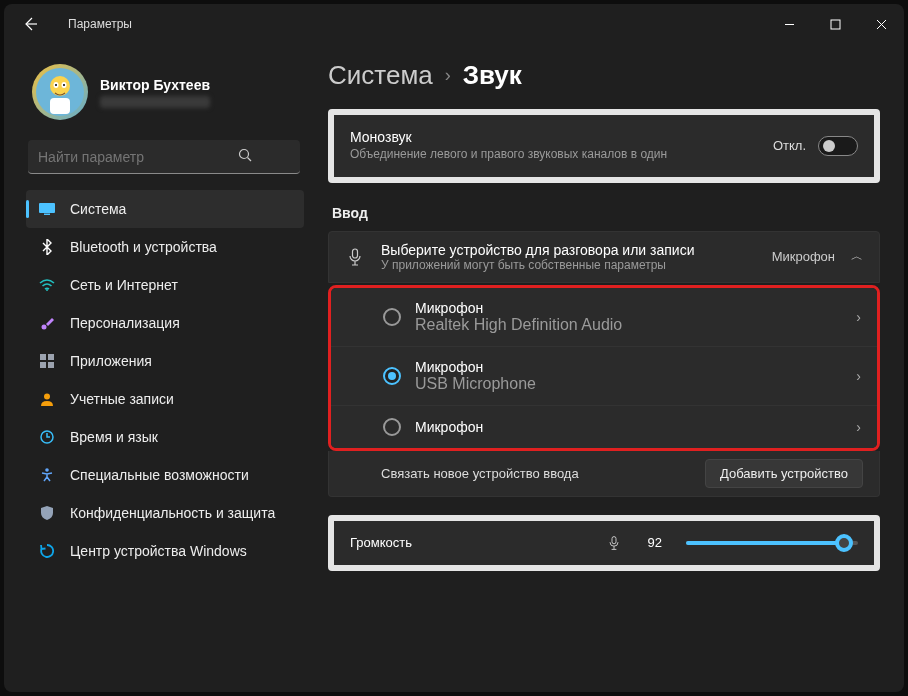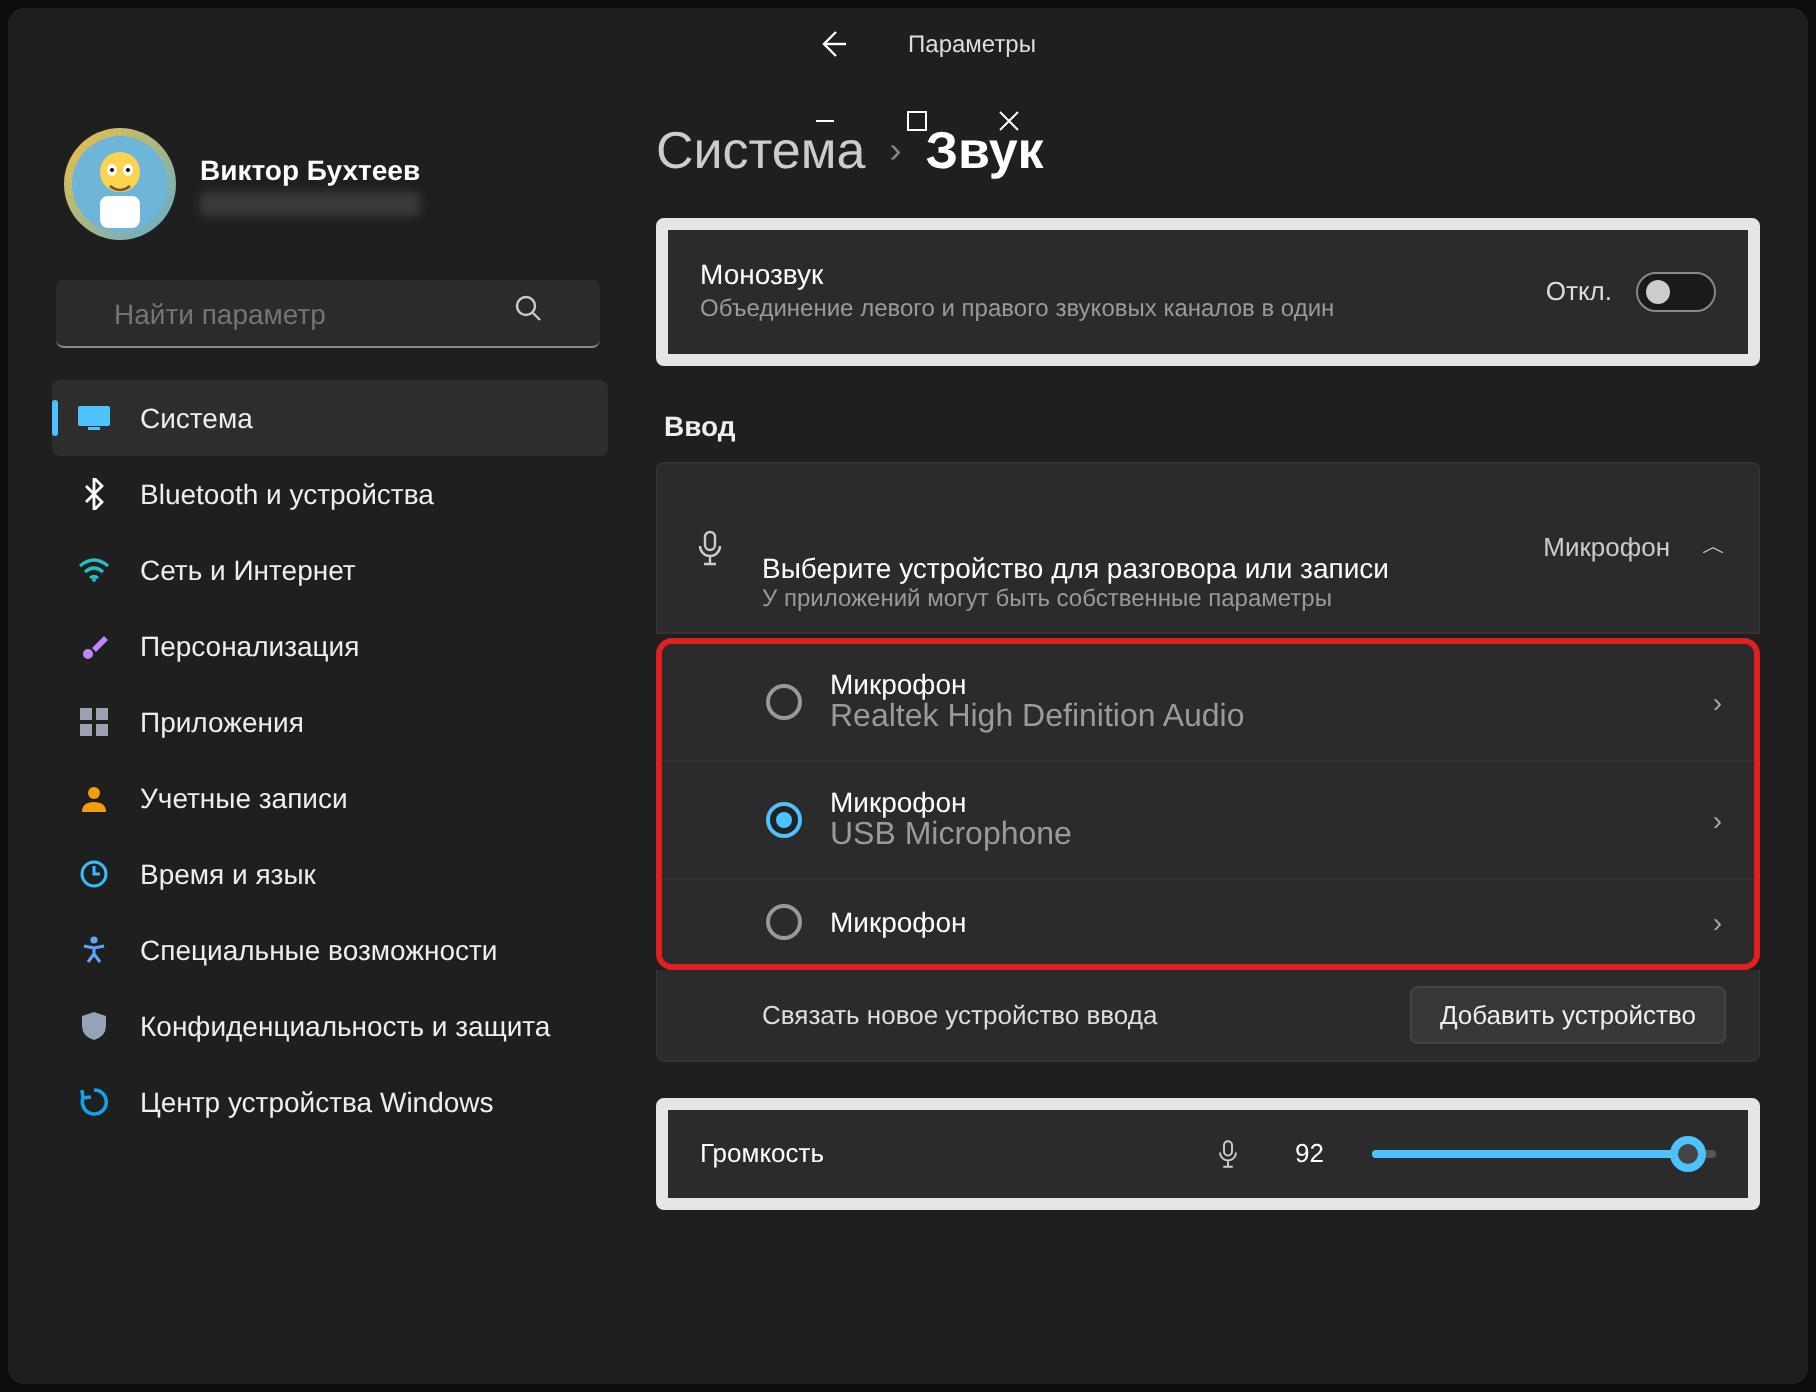--- a/index.html
+++ b/index.html
@@ -1,32 +1,32 @@
 <!DOCTYPE html>
 <html><head>
 <meta charset="utf-8">
 <style>
 * { margin:0; padding:0; box-sizing:border-box; font-family:"Segoe UI",Tahoma,sans-serif; }
 body { background:#0d0d0d; width:908px; height:696px; overflow:hidden; }
 .window { width:900px; height:688px; margin:4px; background:#1f1f1f; border-radius:8px; position:relative; color:#fff; }
-.titlebar { height:40px; display:flex; align-items:center; justify-content:space-between; padding:0 0 0 8px;flex-direction:column; }
+.titlebar { height:40px; display:flex; align-items:center; justify-content:space-between; padding:0 0 0 8px; }
 .titlebar-left { display:flex; align-items:center; gap:20px; }
 .back-btn { width:36px; height:36px; display:flex; align-items:center; justify-content:center; cursor:pointer; }
 .win-title { font-size:12px; color:#ddd; }
 .win-controls { display:flex; }
 .wc { width:46px; height:40px; display:flex; align-items:center; justify-content:center; cursor:pointer; }
 .wc svg { stroke:#fff; stroke-width:1; fill:none; }
 .content { display:flex; height:648px; }
 .sidebar { width:310px; padding:10px 10px 10px 22px; display:flex; flex-direction:column; }
 .profile { display:flex; align-items:center; gap:12px; padding:10px 6px 16px 6px; }
 .avatar { width:56px; height:56px; border-radius:50%; background:linear-gradient(135deg,#f0c040,#5fadd0); display:flex; align-items:center; justify-content:center; overflow:hidden; }
 .avatar svg { width:48px; height:48px; }
 .pname { font-size:14px; font-weight:600; }
 .pemail { height:12px; width:110px; background:#3a3a3a; border-radius:3px; filter:blur(2px); margin-top:3px; }
-.search { margin:4px 4px 16px 2px; height:34px; background:#2b2b2b; border-radius:4px; border-bottom:1px solid #8a8a8a; display:flex; align-items:center; padding:0 10px; justify-content:center; }
+.search { margin:4px 4px 16px 2px; height:34px; background:#2b2b2b; border-radius:4px; border-bottom:1px solid #8a8a8a; display:flex; align-items:center; padding:0 10px; justify-content:flex-start; }
 .search input { background:none; border:none; outline:none; color:#ccc; font-size:14px; width:200px; }
 .nav { display:flex; flex-direction:column; gap:0; }
 .nav-item { display:flex; align-items:center; gap:14px; padding:8px 12px; border-radius:4px; cursor:pointer; font-size:14px; color:#eee; height:38px; }
 .nav-item.active { background:#2d2d2d; position:relative; }
 .nav-item.active::before { content:""; position:absolute; left:0; top:10px; bottom:10px; width:3px; background:#4cc2ff; border-radius:2px; }
 .nav-icon { width:18px; height:18px; display:flex; align-items:center; justify-content:center; font-size:14px; }
 .main { flex:1; padding:16px 24px 10px 14px; overflow-y:auto; position:relative; }
 .main::-webkit-scrollbar { width:6px; }
 .breadcrumb { display:flex; align-items:center; gap:12px; font-size:26px; margin-bottom:18px; }
 .breadcrumb .bc1 { color:#ccc; font-weight:400; }
@@ -38,21 +38,21 @@
 .mono-title { font-size:14px; }
 .mono-desc { font-size:12px; color:#9a9a9a; margin-top:2px; line-height:1.3; }
 .mono-right { display:flex; align-items:center; gap:12px; }
 .toggle-label { font-size:13px; color:#ddd; }
 .toggle { width:40px; height:20px; background:#1a1a1a; border:1px solid #888; border-radius:10px; position:relative; cursor:pointer; }
 .toggle-knob { width:12px; height:12px; background:#ccc; border-radius:50%; position:absolute; top:3px; left:4px; }
 .section-label { font-size:14px; font-weight:600; margin:0 0 10px 4px; color:#eee; }
 .input-block { border-radius:4px; }
 .input-header { display:flex; align-items:center; padding:10px 16px; gap:16px; background:#2b2b2b; border:1px solid #333; border-radius:4px 4px 0 0; }
 .mic-ico { width:20px; height:20px; }
-.ih-text { flex:1;margin-top:34px; }
+.ih-text { flex:1; }
 .ih-title { font-size:14px; }
 .ih-desc { font-size:12px; color:#9a9a9a; }
 .ih-right { display:flex; align-items:center; gap:16px; font-size:13px; color:#ccc; }
 .chev-up { font-size:12px; }
 .highlight { border:3px solid #e02020; border-radius:8px; margin-top:2px; overflow:hidden; }
 .device-row { display:flex; align-items:center; padding:12px 16px 12px 52px; gap:14px; background:#2b2b2b; border-top:1px solid #333; cursor:pointer; }
 .device-row:first-child { border-top:none; }
 .radio { width:18px; height:18px; border:2px solid #999; border-radius:50%; position:relative; flex-shrink:0; }
 .radio.sel::after { content:""; position:absolute; inset:3px; border-radius:50%; background:#4cc2ff; }
 .radio.sel { border-color:#4cc2ff; background:#222; }

